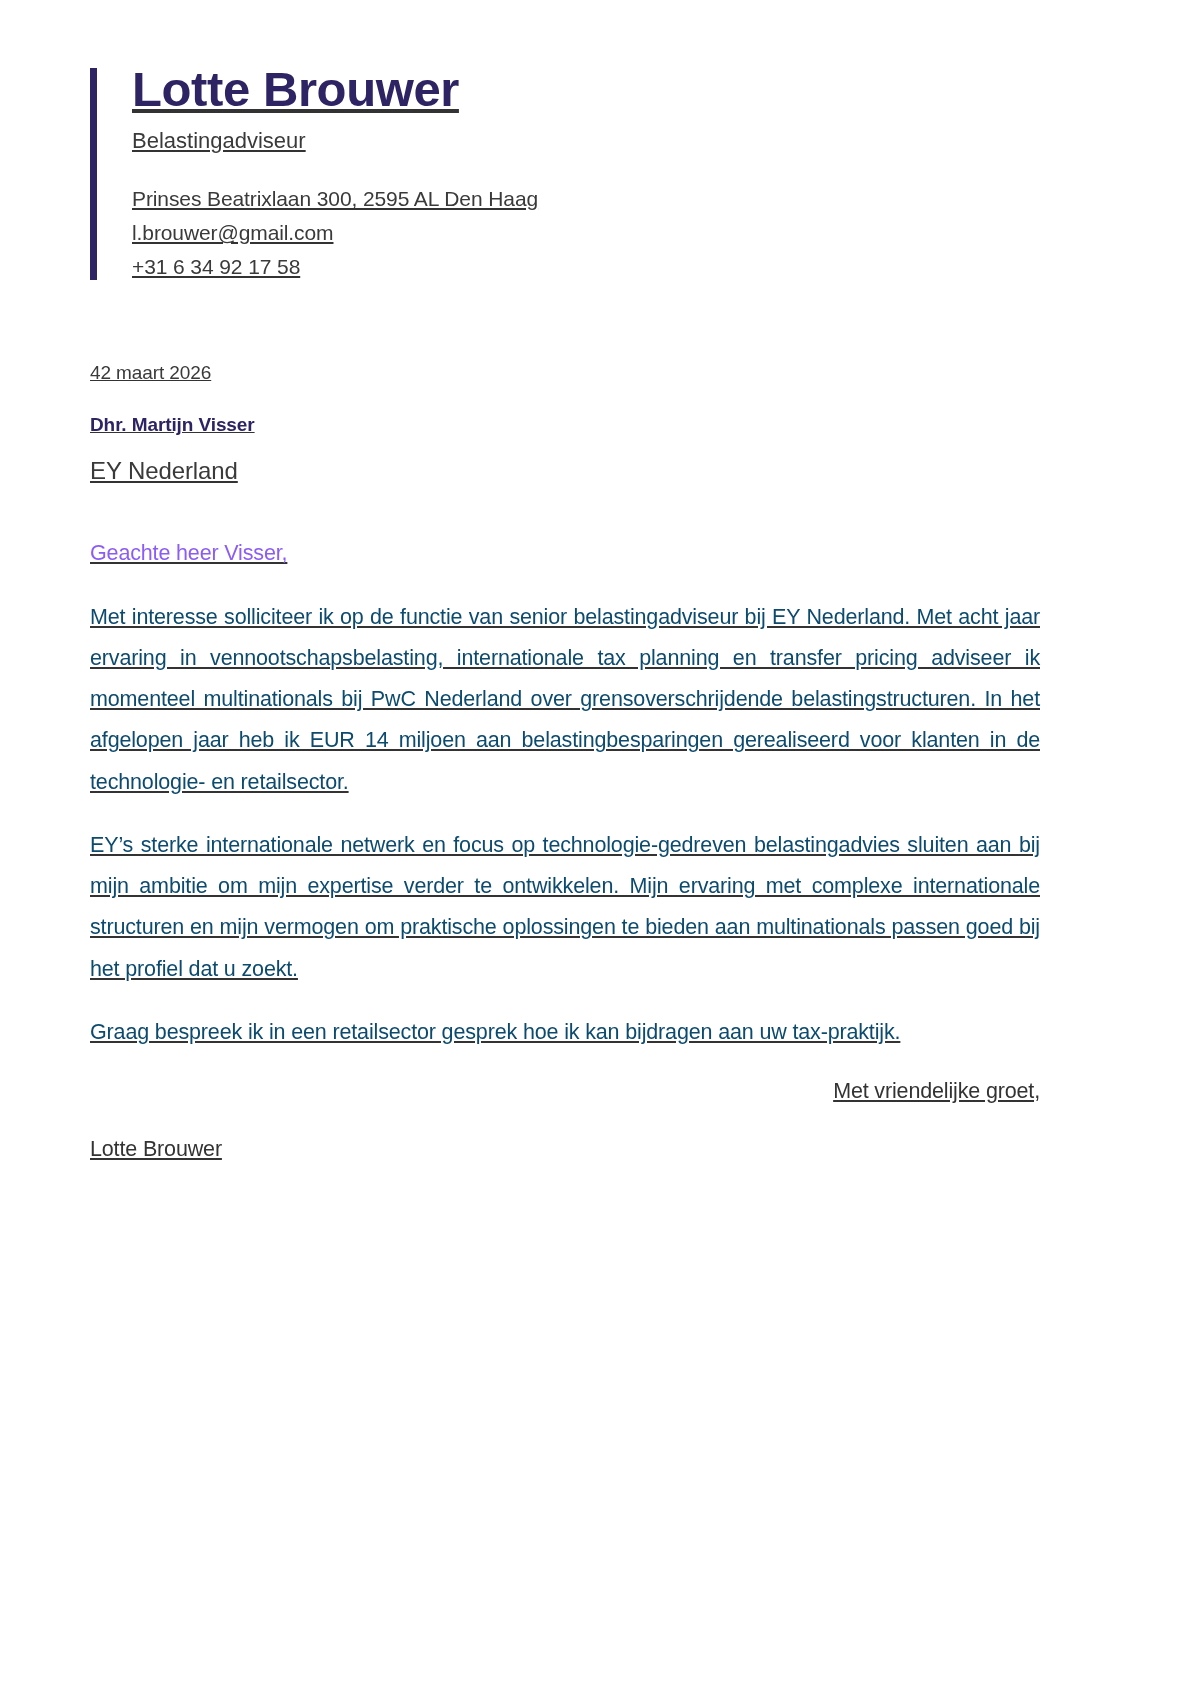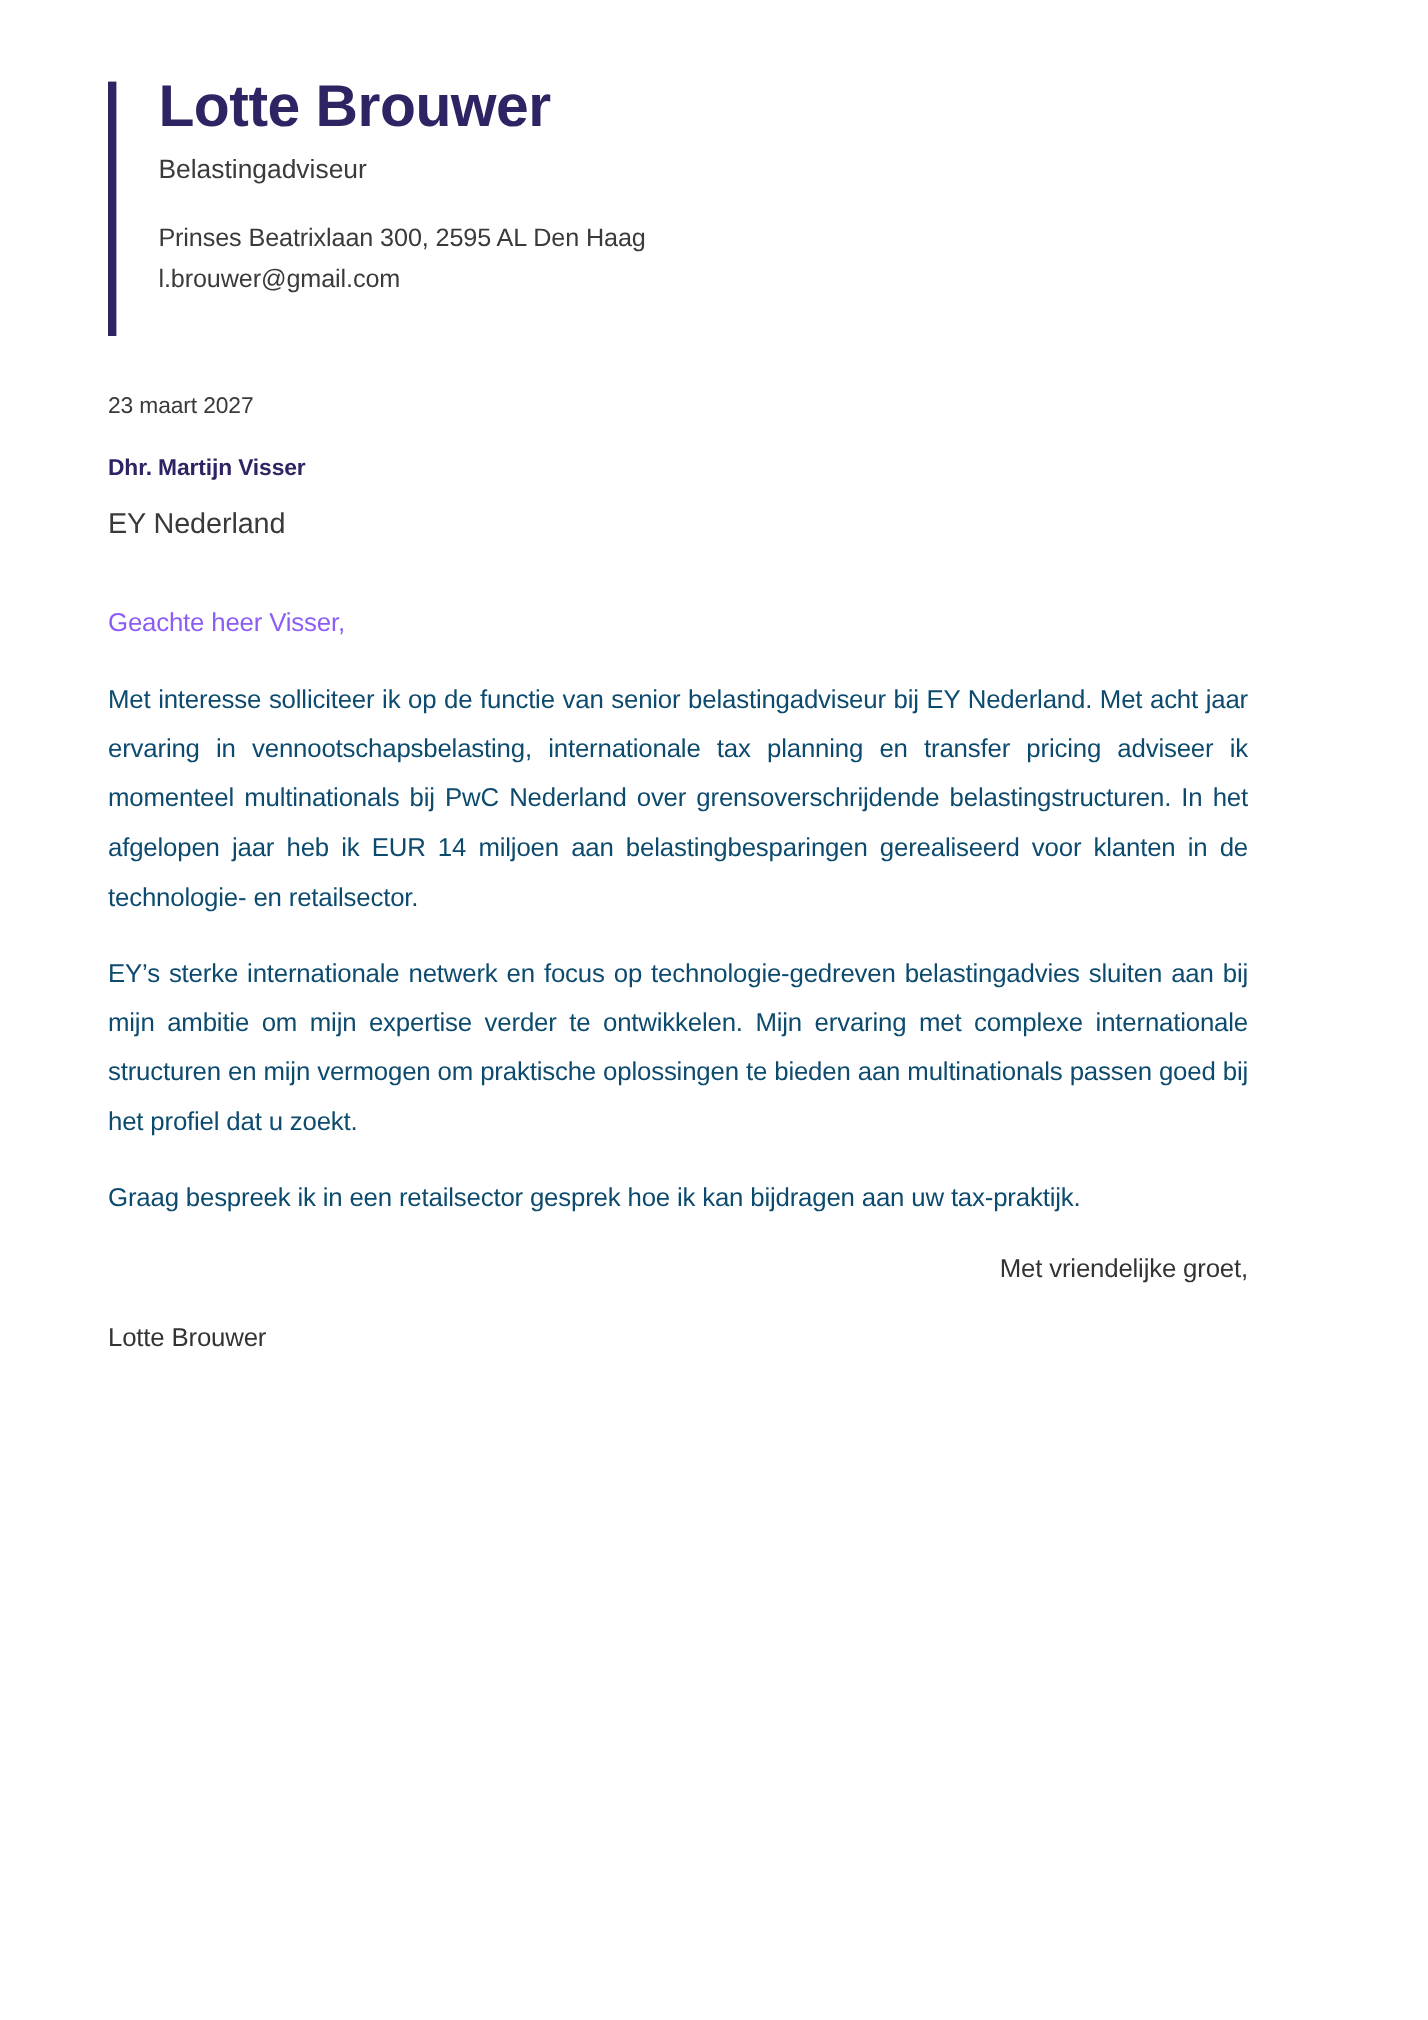--- a/index.html
+++ b/index.html
@@ -13,20 +13,21 @@
     font-family: "Liberation Sans", sans-serif;
     color: #333333;
     -webkit-font-smoothing: antialiased;
   }
   .page {
     position: relative;
     width: 1190px;
     height: 1683px;
     box-sizing: border-box;
     padding: 62px 150px 0 90px;
+    text-decoration: underline;
   }
 
   
   .header {
     position: relative;
     padding-left: 42px;
     margin-bottom: 0;
   }
   .header-rule {
     position: absolute;
@@ -124,25 +125,26 @@
 
   <div class="header">
     <div class="header-rule"></div>
 
     <h1 class="name">Lotte Brouwer</h1>
     <div class="job-title">Belastingadviseur</div>
 
     <div class="contact-block">
       <div class="contact-line">Prinses Beatrixlaan 300, 2595 AL Den Haag</div>
       <div class="contact-line">l.brouwer@gmail.com</div>
+      <div class="contact-line">+31 6 34 92 17 58</div>
     </div>
   </div>
 
   <div class="meta">
-    <div class="date">23 maart 2027</div>
+    <div class="date">42 maart 2026</div>
     <div class="recipient-name">Dhr. Martijn Visser</div>
     <div class="recipient-org">EY Nederland</div>
   </div>
 
   <div class="body">
     <div class="salutation">Geachte heer Visser,</div>
 
     <p class="para">Met interesse solliciteer ik op de functie van senior belastingadviseur bij EY Nederland. Met acht jaar ervaring in vennootschapsbelasting, internationale tax planning en transfer pricing adviseer ik momenteel multinationals bij PwC Nederland over grensoverschrijdende belastingstructuren. In het afgelopen jaar heb ik EUR 14 miljoen aan belastingbesparingen gerealiseerd voor klanten in de technologie- en retailsector.</p>
     <p class="para">EY’s sterke internationale netwerk en focus op technologie-gedreven belastingadvies sluiten aan bij mijn ambitie om mijn expertise verder te ontwikkelen. Mijn ervaring met complexe internationale structuren en mijn vermogen om praktische oplossingen te bieden aan multinationals passen goed bij het profiel dat u zoekt.</p>
     <p class="para">Graag bespreek ik in een retailsector gesprek hoe ik kan bijdragen aan uw tax-praktijk.</p>

